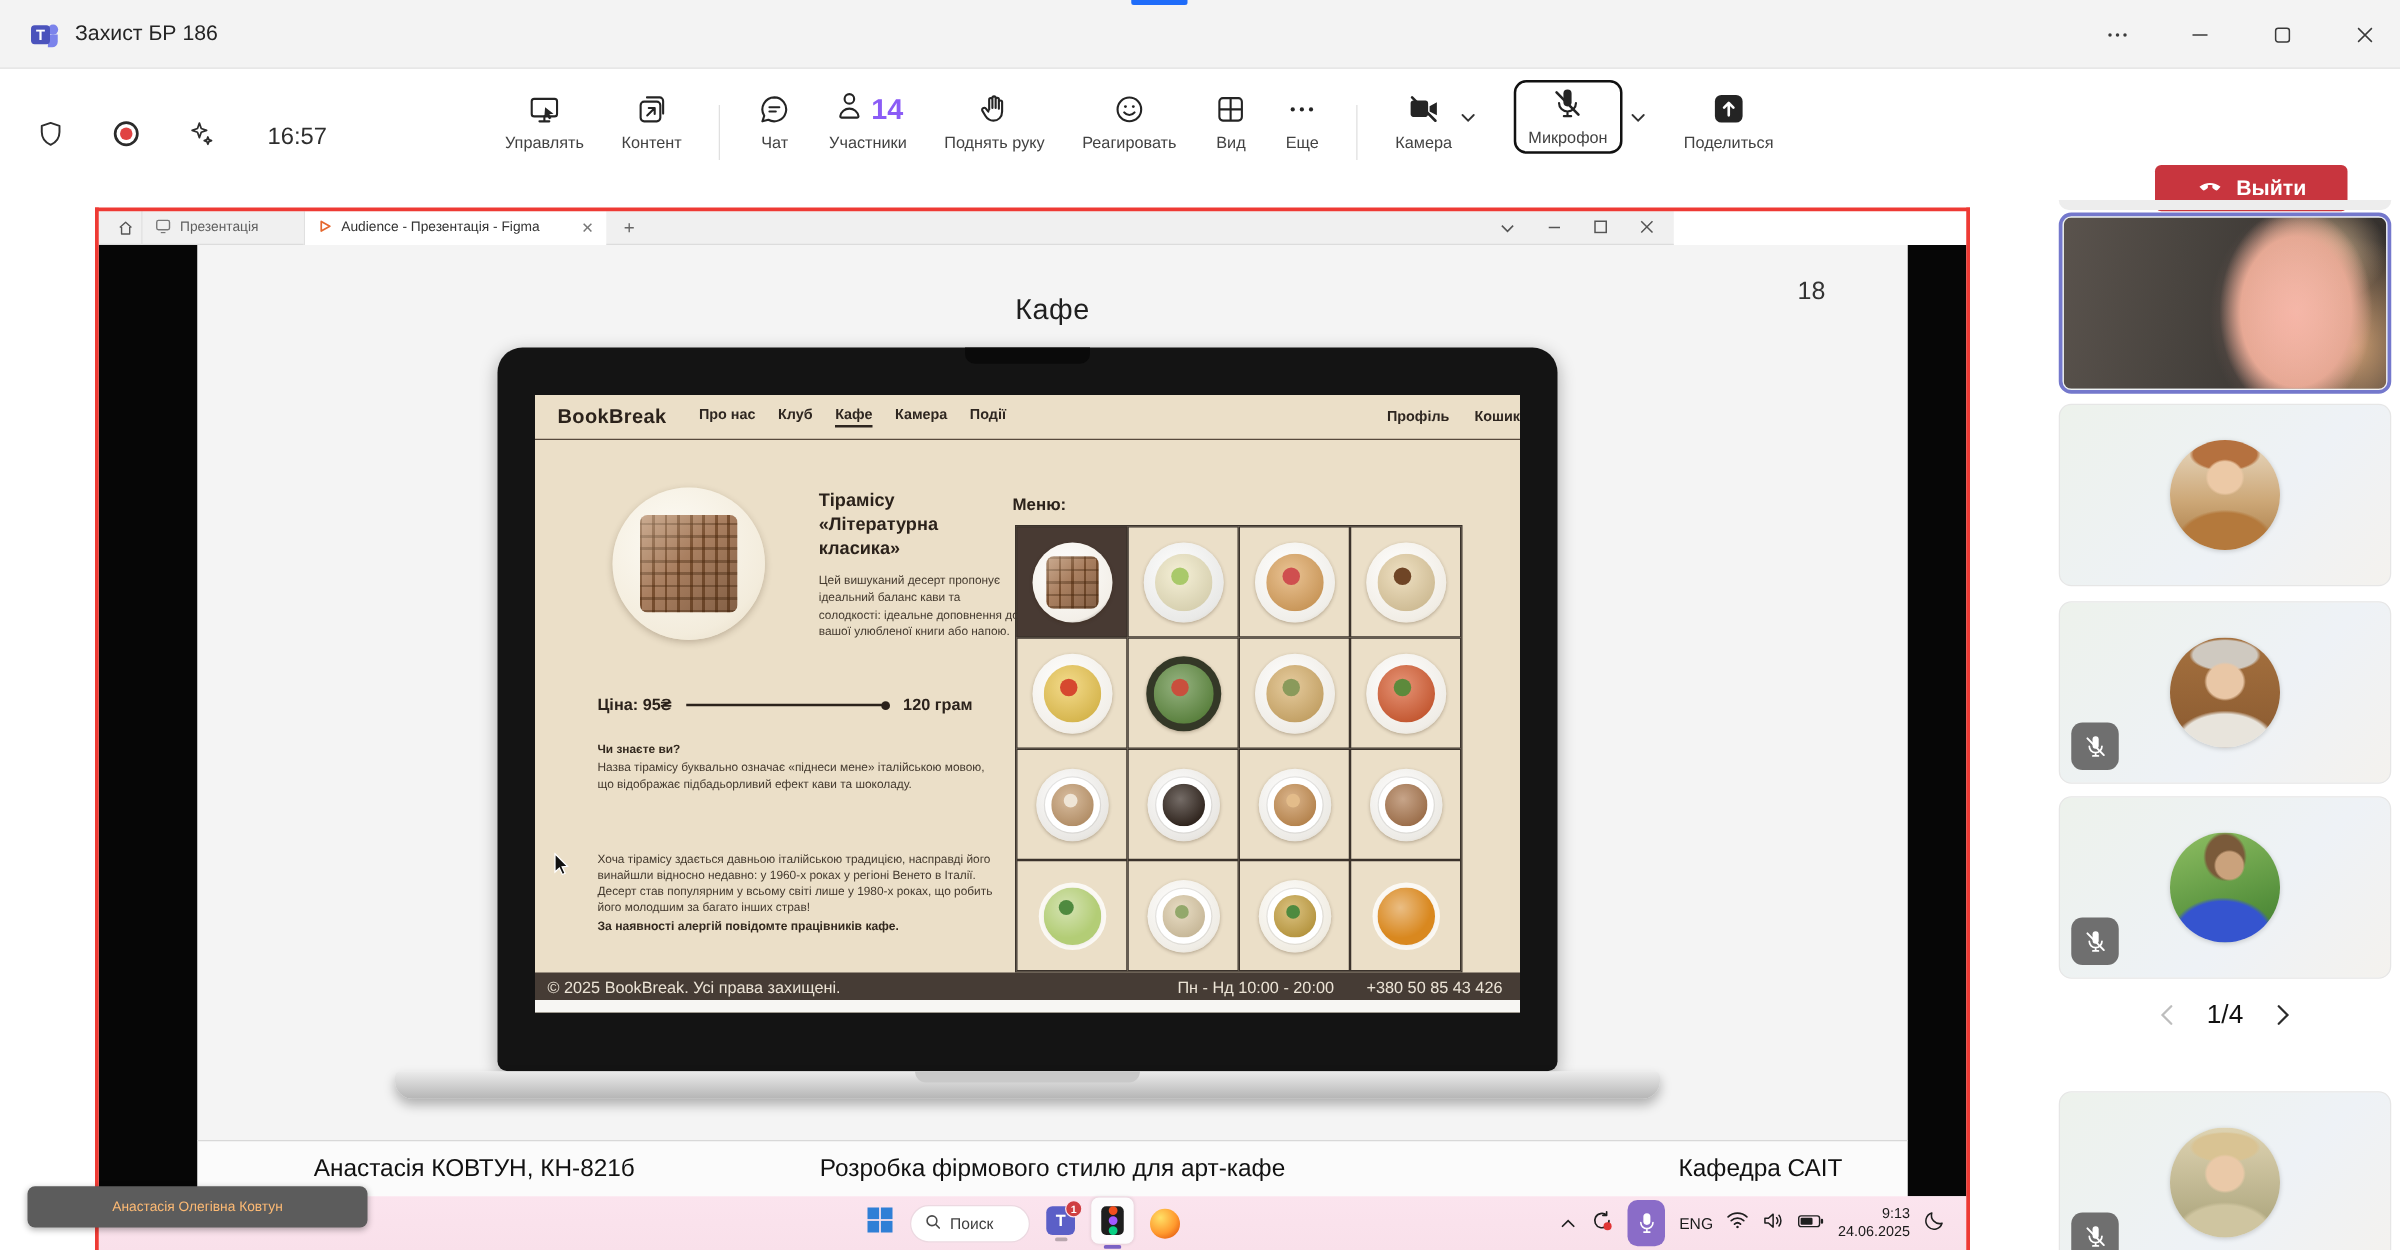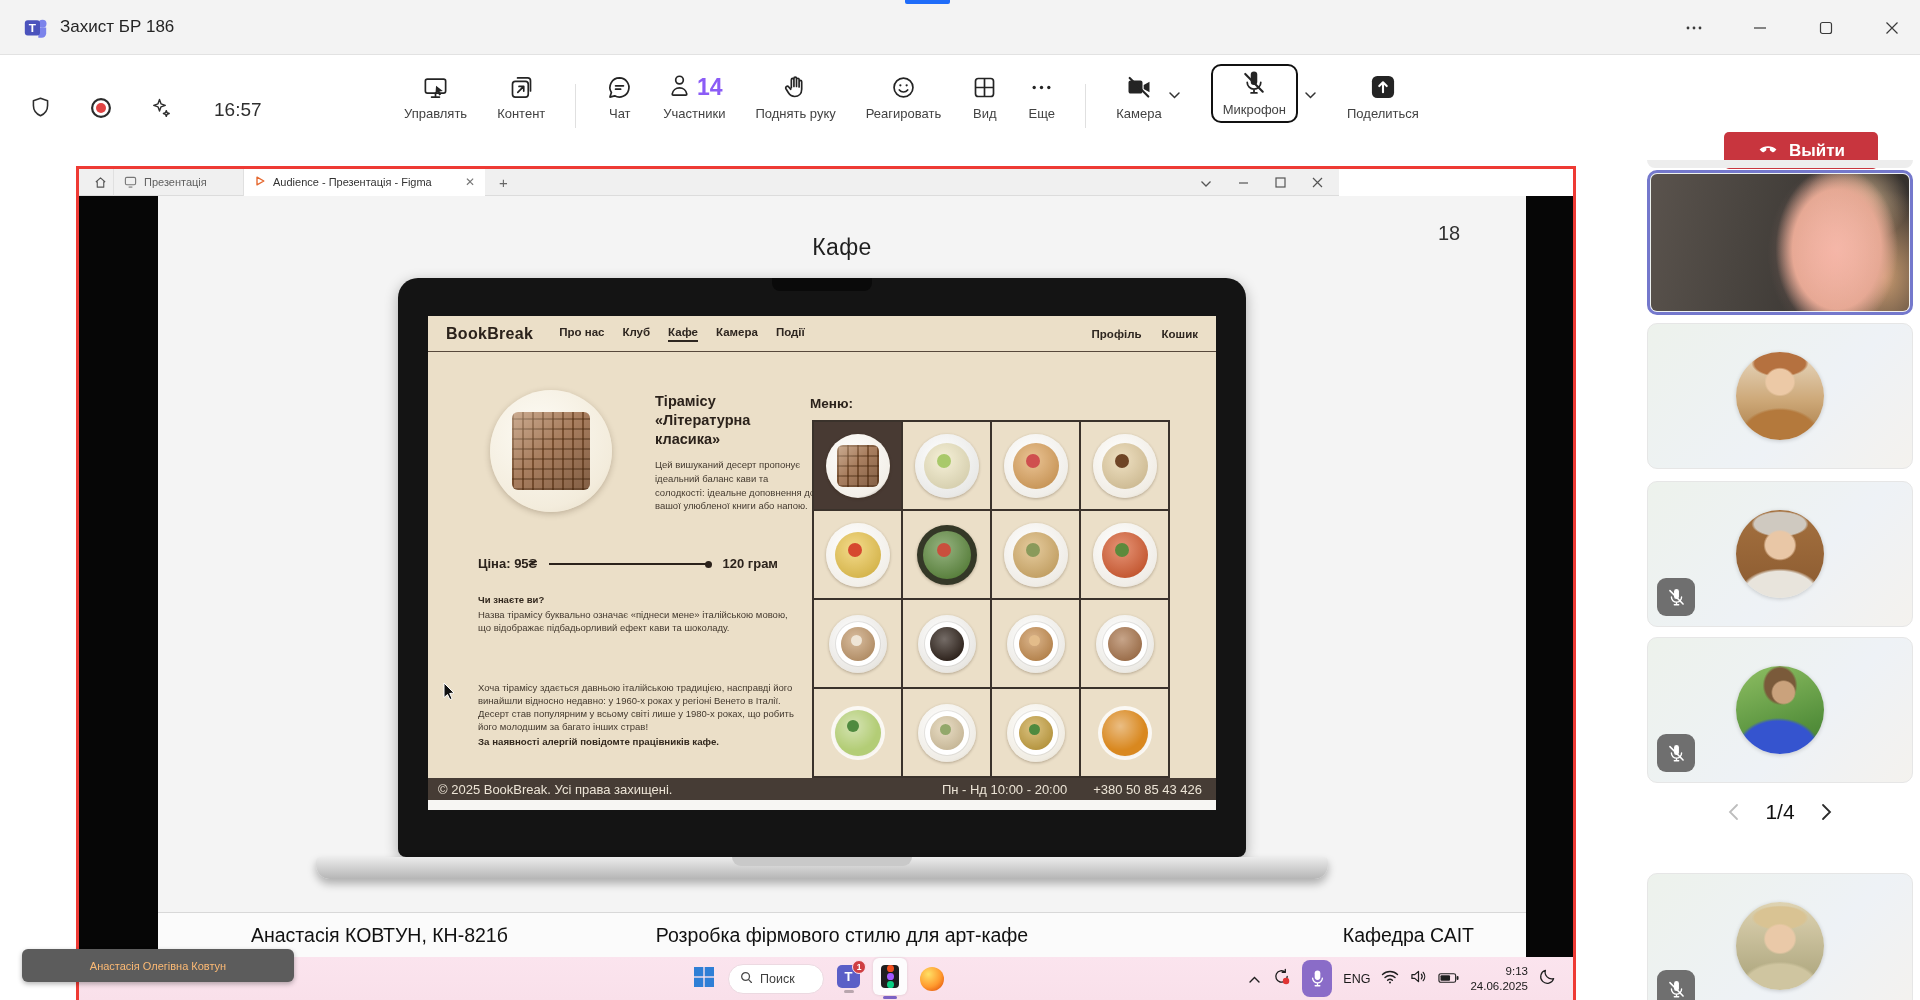--- a/index.html
+++ b/index.html
@@ -59,21 +59,21 @@
   .laptop-base::after { content:""; position:absolute; left:50%; top:0; transform:translateX(-50%); width:180px; height:9px; background:#c9c9c9; border-radius:0 0 10px 10px; }
 
   .screen { position:absolute; left:30px; top:38px; width:788px; height:494px; background:#ebdfc8; overflow:hidden; }
 
   
   .site-header { position:absolute; left:0; top:0; width:100%; height:36px; display:flex; align-items:center; border-bottom:1px solid #57493c; background:#ebdfc8; z-index:3; }
   .site-logo { margin-left:18px; font-size:16px; font-weight:800; color:#2b221b; letter-spacing:.3px; }
   .site-nav { display:flex; gap:18px; margin-left:26px; font-size:11.5px; font-weight:600; color:#2e2620; }
   .site-nav span, .site-nav-r span { cursor:pointer; }
   .site-nav .active { border-bottom:2px solid #2e2620; padding-bottom:2px; }
-  .site-nav-r { display:flex; gap:20px; margin-left:auto; padding-right:18px; font-size:11.5px; font-weight:600; color:#2e2620; }
+  .site-nav-r { display:flex; gap:20px; margin-left:auto; font-size:11.5px; font-weight:600; color:#2e2620; }
 
   .hero-circle { position:absolute; left:62px; top:74px; width:122px; height:122px; border-radius:50%; background:radial-gradient(circle at 40% 35%, #fdfbf5 0%, #f3ecdc 70%, #e3d8c2 100%); box-shadow:0 2px 6px rgba(60,40,20,.25); display:flex; align-items:center; justify-content:center; }
   .checker { background-color:#9b6a46; background-image:linear-gradient(135deg, rgba(255,240,220,.4) 0%, rgba(255,240,220,0) 45%, rgba(40,20,5,.3) 100%), repeating-linear-gradient(0deg, rgba(70,40,15,.4) 0 2px, rgba(0,0,0,0) 2px 10px), repeating-linear-gradient(90deg, rgba(70,40,15,.4) 0 2px, rgba(255,255,255,.14) 2px 10px); border-radius:6px; }
   .hero-food { width:78px; height:78px; }
 
   .prod-title { position:absolute; left:227px; top:76px; width:155px; font-size:14.5px; line-height:19px; font-weight:700; color:#2b221b; }
   .prod-desc { position:absolute; left:227px; top:142px; width:162px; font-size:9.5px; line-height:13.8px; color:#43392e; }
   .price-row { position:absolute; left:50px; top:240px; width:300px; display:flex; align-items:center; gap:12px; }
   .price-lb, .weight-lb { font-size:13px; font-weight:700; color:#2b221b; white-space:nowrap; }
   .price-line { flex:1; height:0; border-top:2px solid #2b221b; position:relative; }

